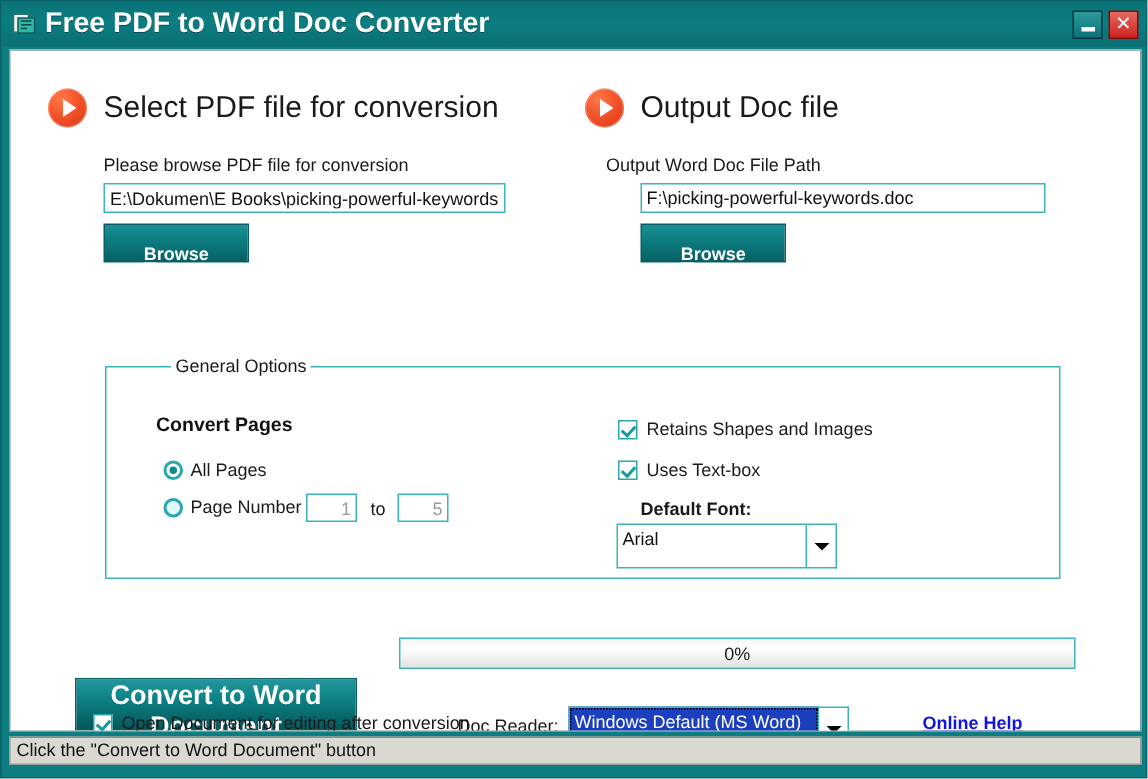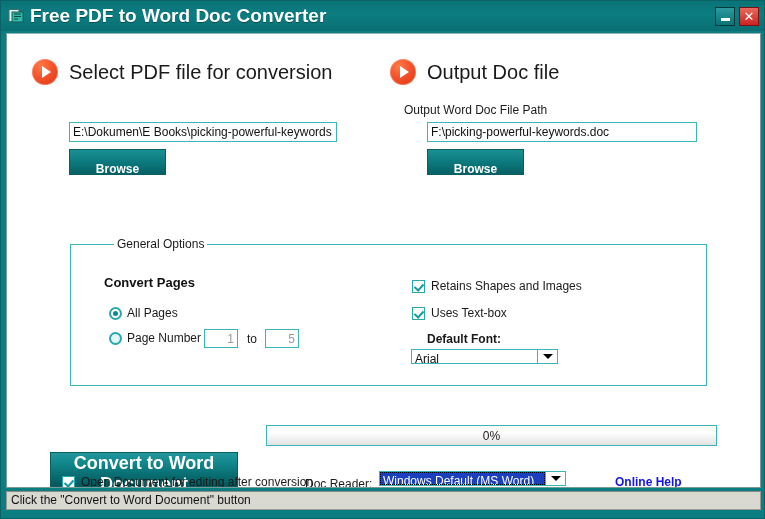--- a/index.html
+++ b/index.html
@@ -280,25 +280,24 @@
   .check-label {
     font-size: 12px;
     color: #1a1a1a;
     margin-left: 6px;
     white-space: nowrap;
   }
 
   
   .combo {
     position: absolute;
-    height: 15px;
-    box-sizing: border-box;
-    display: flex;
-    cursor: pointer;
-    text-decoration: underline;
+    height: 30px;
+    box-sizing: border-box;
+    display: flex;
+    cursor: pointer;
   }
   .combo .combo-text {
     flex: 1;
     border: 1px solid #3cb4b8;
     background: #ffffff;
     font-size: 12px;
     color: #111111;
     line-height: 19px;
     padding: 0 3px;
     box-sizing: border-box;
@@ -424,20 +423,21 @@
   </div>
 
   <div id="client">
 
     <div class="section-head" style="left:25px; top:25px;">
       <span class="bullet-icon">
           <span class="tri"></span>
         </span>
       <span class="section-title">Select PDF file for conversion</span>
     </div>
+    <div class="field-label" style="left:62px; top:69px;">Please browse PDF file for conversion</div>
     <input class="path-input" style="left: 62px; top: 88px; width: 268px;" type="text" value="E:\Dokumen\E Books\picking-powerful-keywords.pdf">
     <button class="browse-btn" style="left:62px; top:115px;"><u>B</u><span>rowse</span></button>
 
     <div class="section-head" style="left:383px; top:25px;">
       <span class="bullet-icon">
           <span class="tri"></span>
         </span>
       <span class="section-title">Output Doc file</span>
     </div>
     <div class="field-label" style="left:397px; top:69px;">Output Word Doc File Path</div>

